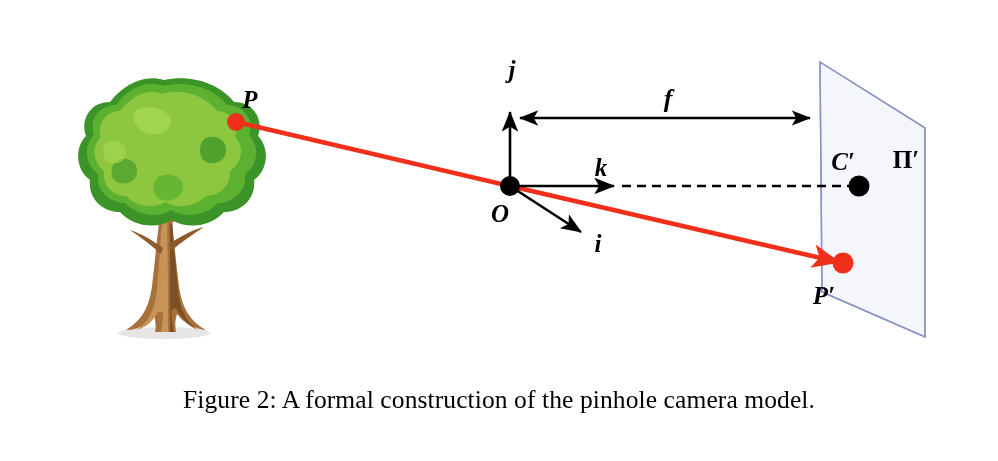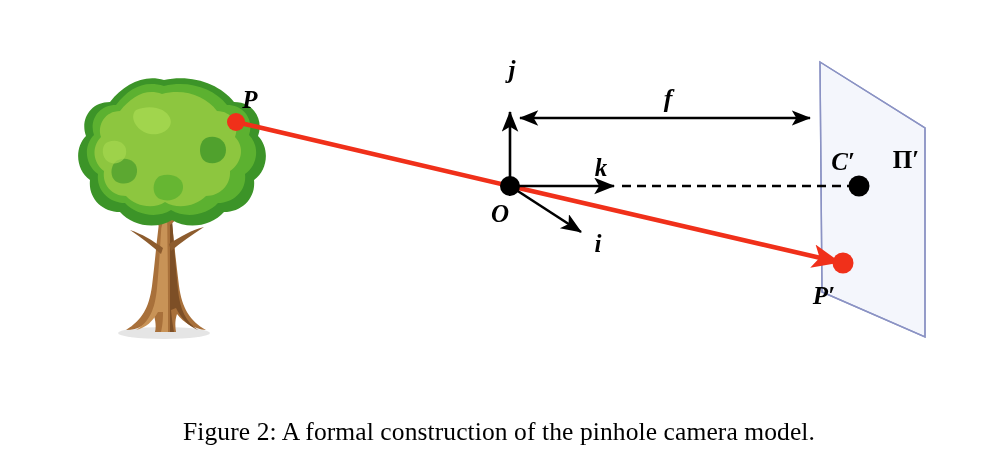--- a/index.html
+++ b/index.html
@@ -31,21 +31,20 @@
     position: absolute;
     left: 0;
     top: 385px;
     width: 998px;
     text-align: center;
     font-family: "Liberation Serif", serif;
     font-size: 25.5px;
     color: #000000;
     letter-spacing: 0.1px;
     white-space: nowrap;
-    margin-top: 32px;
   }
   .math-label {
     font-family: "Liberation Serif", serif;
     font-style: italic;
     font-weight: bold;
     fill: #000000;
   }
   .math-label-upright {
     font-family: "Liberation Serif", serif;
     font-style: normal;

